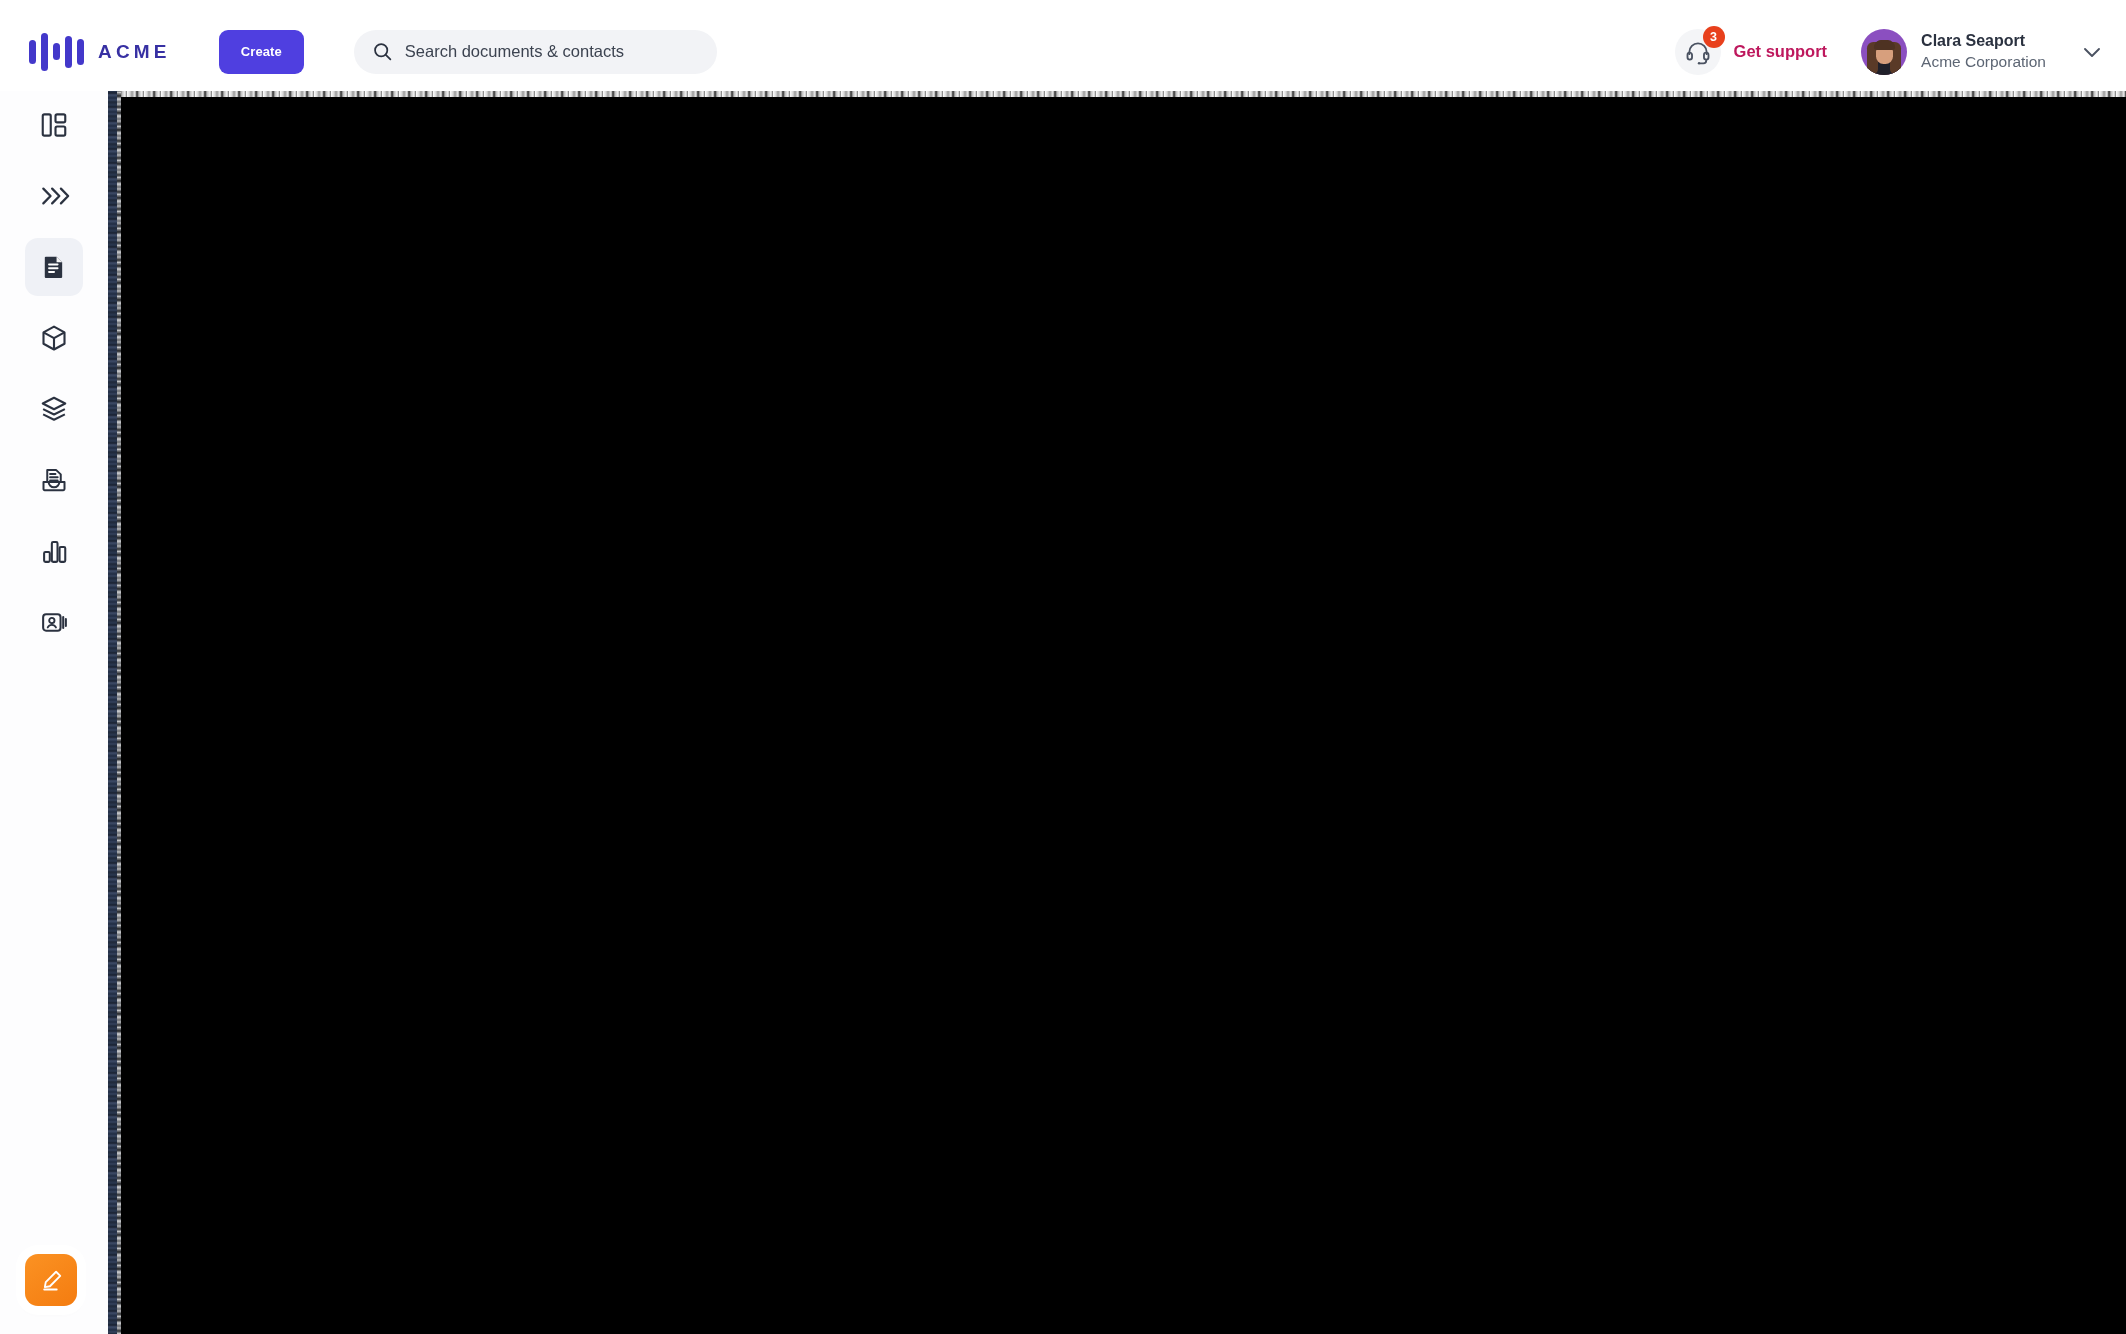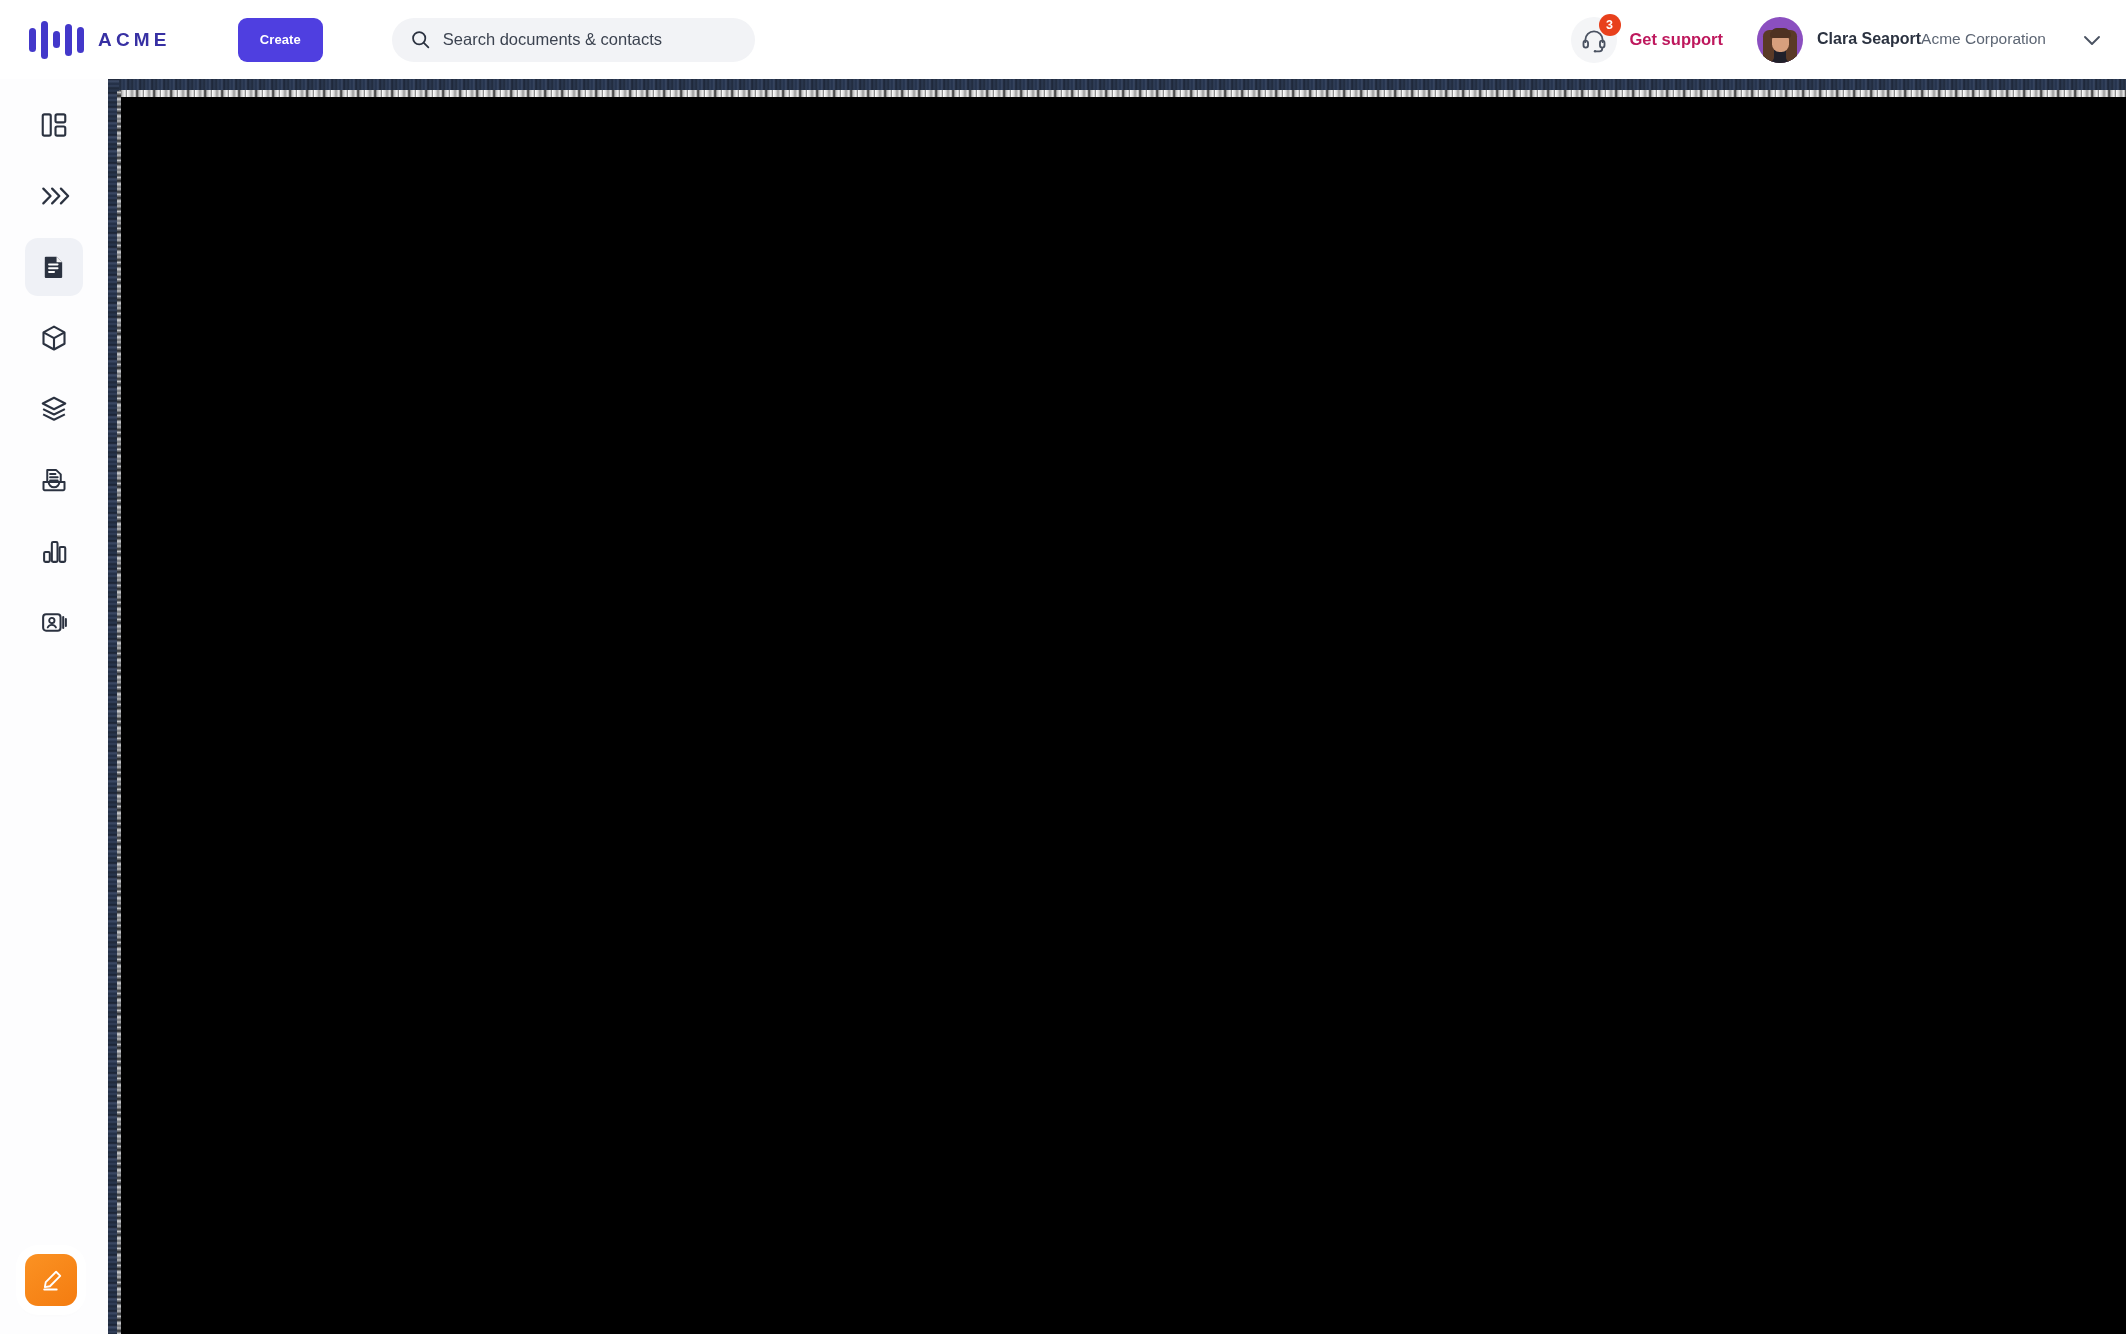--- a/index.html
+++ b/index.html
@@ -15,28 +15,27 @@
   #app {
     position: relative;
     width: 2126px;
     height: 1334px;
     background: #ffffff;
   }
 
   
   #header {
     position: absolute;
-    top: 0; left: 0;
+    top: 12px; left: 0;
     width: 2126px;
     height: 79px;
     background: #ffffff;
     display: flex;
     align-items: center;
     z-index: 5;
-    gap: 19px;
   }
 
   .logo-wrap {
     display: flex;
     align-items: center;
     margin-left: 29px;
     height: 79px;
     cursor: pointer;
   }
   .logo-bars {
@@ -189,21 +188,21 @@
   }
   .avatar .fringe {
     position: absolute; left: 13px; top: 11px;
     width: 21px; height: 10px;
     border-radius: 11px 11px 4px 4px;
     background: #4e3222;
   }
   .user-text {
     margin-left: 14px;
     display: flex;
-    flex-direction: row;
+    flex-direction: column;
     justify-content: center;
     line-height: 1.28;
   }
   #user-name {
     font-size: 16px;
     font-weight: 700;
     color: #2b3240;
     white-space: nowrap;
   }
   #user-org {

